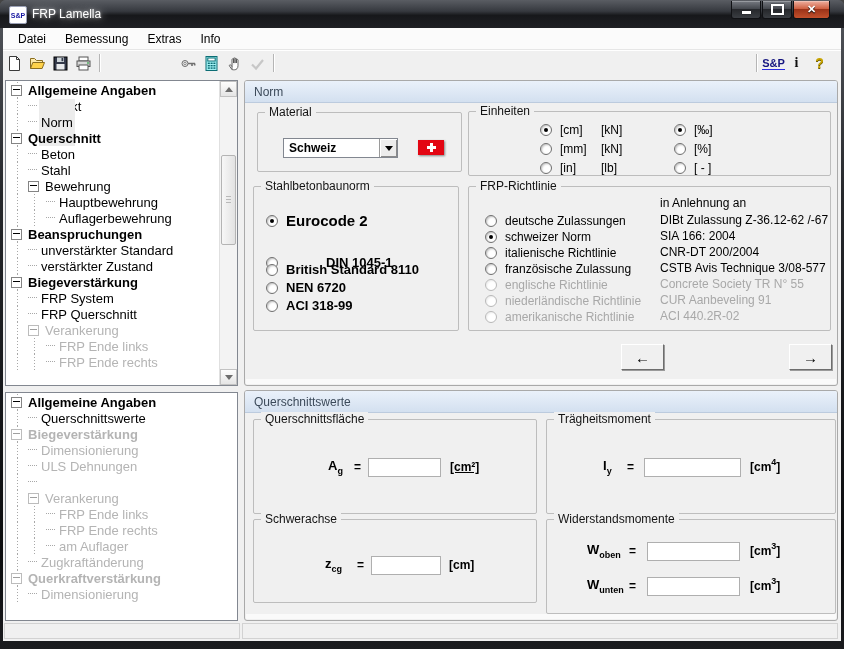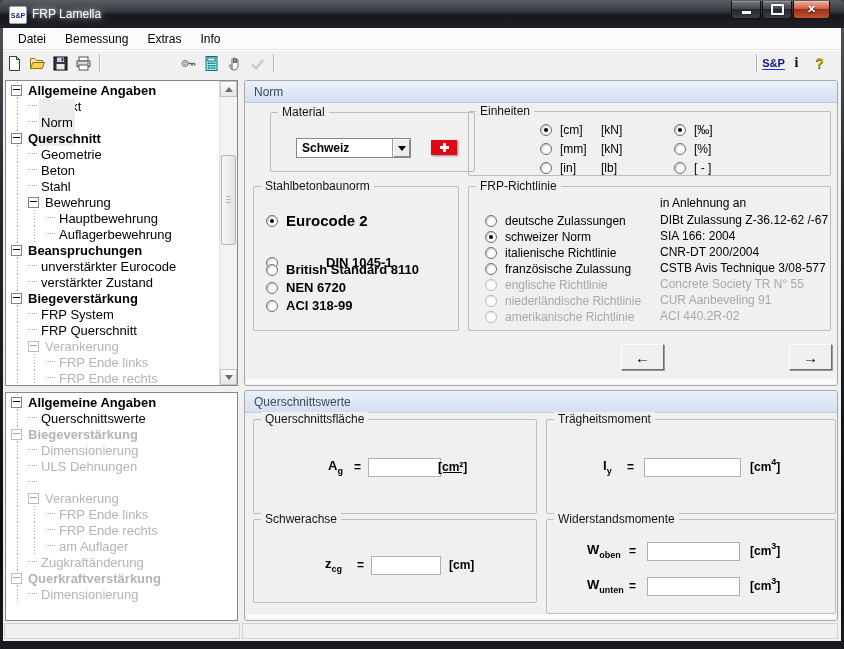--- a/index.html
+++ b/index.html
@@ -243,24 +243,20 @@
           <div class="trow l1 selected">
             <span class="stub"></span>
             <span class="tlabel">Norm</span>
           </div>
           <div class="trow l0 bold">
             <span class="ebox"></span>
             <span class="tlabel">Querschnitt</span>
           </div>
           <div class="trow l1">
             <span class="stub"></span>
-            <span class="tlabel">Geometrie</span>
-          </div>
-          <div class="trow l1">
-            <span class="stub"></span>
             <span class="tlabel">Beton</span>
           </div>
           <div class="trow l1">
             <span class="stub"></span>
             <span class="tlabel">Stahl</span>
           </div>
           <div class="trow l1">
             <span class="ebox"></span>
             <span class="tlabel">Bewehrung</span>
           </div>
@@ -271,21 +267,21 @@
           <div class="trow l2">
             <span class="stub"></span>
             <span class="tlabel">Auflagerbewehrung</span>
           </div>
           <div class="trow l0 bold">
             <span class="ebox"></span>
             <span class="tlabel">Beanspruchungen</span>
           </div>
           <div class="trow l1">
             <span class="stub"></span>
-            <span class="tlabel">unverstärkter Eurocode</span>
+            <span class="tlabel">unverstärkter Standard</span>
           </div>
           <div class="trow l1">
             <span class="stub"></span>
             <span class="tlabel">verstärkter Zustand</span>
           </div>
           <div class="trow l0 bold">
             <span class="ebox"></span>
             <span class="tlabel">Biegeverstärkung</span>
           </div>
           <div class="trow l1">
@@ -372,21 +368,21 @@
           <div class="trow l1 disabled">
             <span class="stub"></span>
             <span class="tlabel">Dimensionierung</span>
           </div>
         </div>
     </div>
 
     <div class="panel panel-norm">
       <div class="phead">Norm</div>
 
-      <div class="group" style="left:25px;top:31px;width:205px;height:60px;">
+      <div class="group" style="left:12px;top:31px;width:205px;height:60px;">
         <span class="glabel">Material</span>
         <div class="combo" style="left:25px;top:25px;">
           <span class="combo-text">Schweiz</span>
           <span class="combo-btn">
               <span class="combo-arrow"></span>
             </span>
         </div>
         <div class="flag" style="left:160px;top:27px;"></div>
       </div>
 
@@ -502,21 +498,21 @@
 
     <div class="panel panel-qs">
       <div class="phead">Querschnittswerte</div>
 
       <div class="group" style="left:8px;top:28px;width:284px;height:95px;">
         <span class="glabel">Querschnittsfläche</span>
         <div class="vrow" style="top:38px;">
           <span class="sym" style="left:74px;"><span>A</span><span class="sub">g</span></span>
           <span class="veq" style="left:100px;top:2px;">=</span>
           <input class="field" style="left: 114px; width: 73px;" value="">
-          <span class="vunit" style="left:184px;top:2px;text-decoration:underline;">[cm²]</span>
+          <span class="vunit" style="left:196px;top:2px;text-decoration:underline;">[cm²]</span>
         </div>
       </div>
 
       <div class="group" style="left:301px;top:28px;width:290px;height:95px;">
         <span class="glabel">Trägheitsmoment</span>
         <div class="vrow" style="top:38px;">
           <span class="sym" style="left:56px;"><span>I</span><span class="sub">y</span></span>
           <span class="veq" style="left:80px;top:2px;">=</span>
           <input class="field" style="left: 97px; width: 97px;" value="">
           <span class="vunit" style="left:203px;top:2px;"><span>[cm</span><span class="usup">4</span><span>]</span></span>

